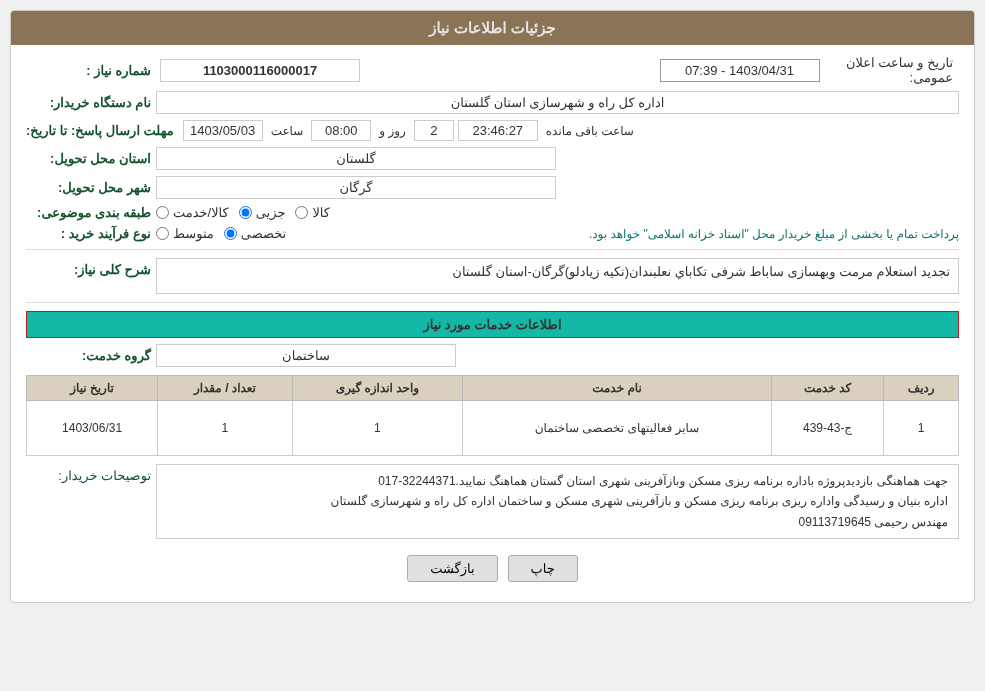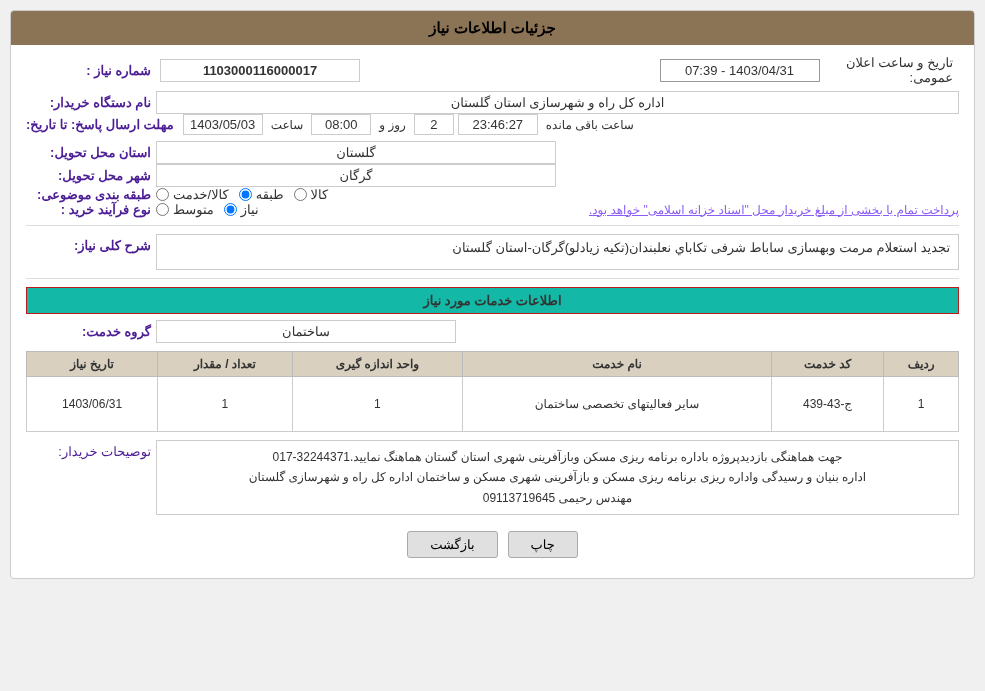--- a/index.html
+++ b/index.html
@@ -16,36 +16,37 @@
       padding: 10px;
     }
     .main-box {
       background: #fff;
       border: 1px solid #ccc;
       border-radius: 4px;
       overflow: hidden;
     }
     .header-bar {
       background: #8B7355;
-      color: #000000;
+      color: #e5e5e5;
       text-align: center;
       padding: 8px 12px;
       font-size: 15px;
       font-weight: bold;
     }
     .content {
       padding: 10px 15px;
     }
     .info-row {
       display: flex;
       align-items: center;
+      margin-bottom: 6px;
       flex-direction: row-reverse;
     }
     .label {
-      color: #4c1d95;
+      color: #14532d;
       font-weight: bold;
       white-space: nowrap;
       min-width: 130px;
       text-align: right;
       padding-right: 5px;
     }
     .value-box {
       border: 1px solid #ccc;
       background: #fff;
       padding: 3px 6px;
@@ -116,24 +117,23 @@
       gap: 4px;
       flex-direction: row-reverse;
     }
     .fara-row {
       display: flex;
       flex-direction: row-reverse;
       align-items: center;
       margin-bottom: 6px;
     }
     .fara-text {
-      color: #8b5cf6;
+      color: #0f766e;
       font-size: 12px;
       flex: 1;
-      text-decoration: underline;
     }
     .section-divider {
       border-top: 1px solid #ddd;
       margin: 8px 0;
     }
     .sharh-section {
       margin-bottom: 8px;
     }
     .sharh-box {
       border: 1px solid #ccc;
@@ -273,40 +273,40 @@
 
       <div class="info-row">
         <span class="label">طبقه بندی موضوعی:</span>
         <div class="radio-group">
           <div class="radio-item">
             <input type="radio" name="tabaqe" style="">
             <span>کالا/خدمت</span>
           </div>
           <div class="radio-item">
             <input type="radio" name="tabaqe" checked="" style="">
-            <span>طبقه</span>
+            <span>جزیی</span>
           </div>
           <div class="radio-item">
             <input type="radio" name="tabaqe" style="">
             <span>کالا</span>
           </div>
         </div>
       </div>
 
       <div class="fara-row">
         <span class="label">نوع فرآیند خرید :</span>
         <div style="flex:1;display:flex;flex-direction:row-reverse;align-items:center;gap:8px;">
           <div class="radio-group">
             <div class="radio-item">
               <input type="radio" name="noe" style="">
               <span>متوسط</span>
             </div>
             <div class="radio-item">
               <input type="radio" name="noe" checked="" style="">
-              <span>نیاز</span>
+              <span>تخصصی</span>
             </div>
           </div>
           <span class="fara-text">پرداخت تمام یا بخشی از مبلغ خریدار محل "اسناد خزانه اسلامی" خواهد بود.</span>
         </div>
       </div>
 
       <div class="section-divider"></div>
 
       <div class="sharh-section">
         <div class="info-row" style="align-items:flex-start;">
@@ -342,21 +342,21 @@
               <td>سایر فعالیتهای تخصصی ساختمان</td>
               <td>1</td>
               <td>1</td>
               <td>1403/06/31</td>
             </tr>
           </tbody>
       </table>
 
       <div class="tosih-row">
         <span class="label tosih-label" style="padding-top:4px;min-width:130px;">توصیحات خریدار:</span>
-        <div class="tosih-box" style="flex:1;text-align:center;" id="tosih-box">جهت هماهنگی بازدیدپروژه باداره برنامه ریزی مسکن وبازآفرینی شهری استان گستان هماهنگ نمایید.32244371-017<br>اداره بنیان و رسیدگی واداره ریزی برنامه ریزی مسکن و بازآفرینی شهری مسکن و ساختمان اداره کل راه و شهرسازی گلستان<br>مهندس رحیمی 09113719645</div>
+        <div class="tosih-box" style="flex:1;" id="tosih-box">جهت هماهنگی بازدیدپروژه باداره برنامه ریزی مسکن وبازآفرینی شهری استان گستان هماهنگ نمایید.32244371-017<br>اداره بنیان و رسیدگی واداره ریزی برنامه ریزی مسکن و بازآفرینی شهری مسکن و ساختمان اداره کل راه و شهرسازی گلستان<br>مهندس رحیمی 09113719645</div>
       </div>
 
       <div class="buttons-row">
         <button class="btn">چاپ</button>
         <button class="btn">بازگشت</button>
       </div>
 
     </div>
   </div>
 </div>

